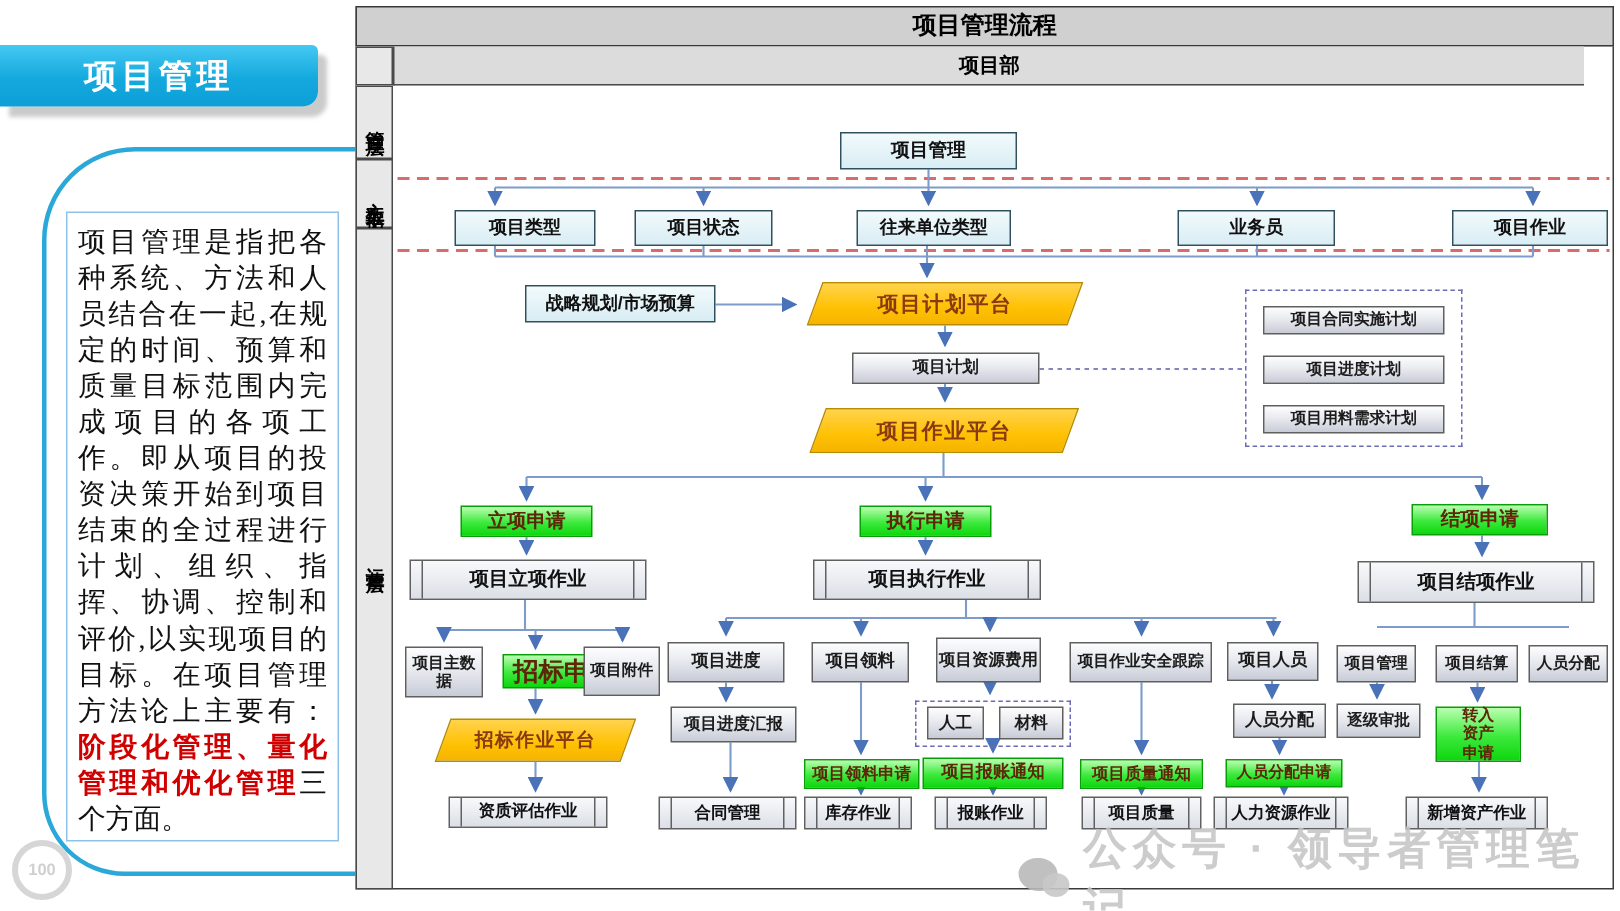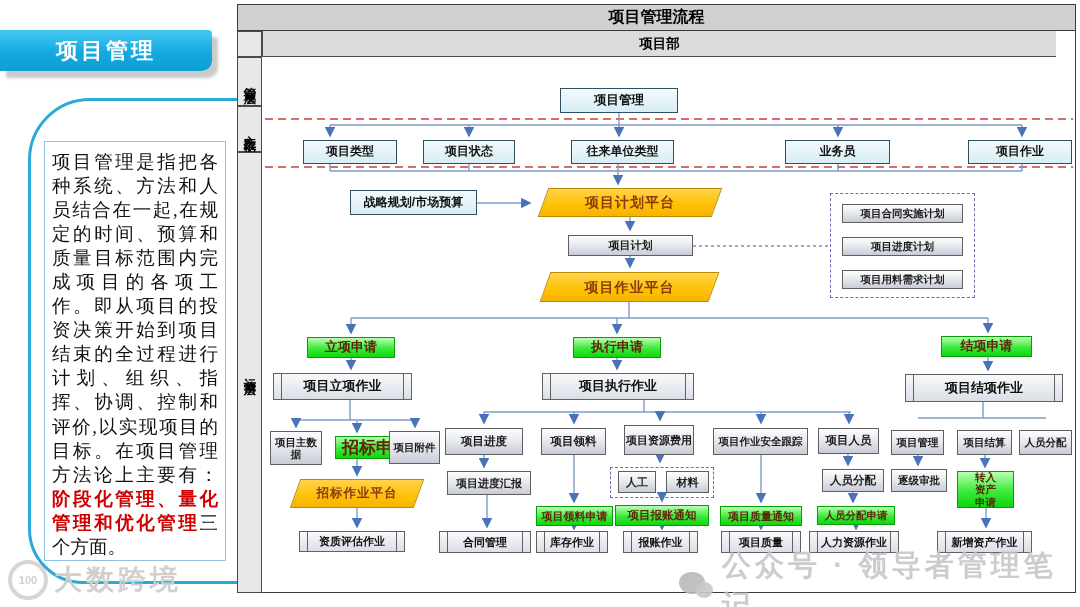--- a/index.html
+++ b/index.html
@@ -163,21 +163,21 @@
   </div>
 
 <div class="node dgroup" style="left:830px;top:193px;width:145px;height:105px"></div>
 <div class="node gray" style="left:842px;top:204px;width:121px;height:19px;font-size:10.5px">项目合同实施计划</div>
 <div class="node gray" style="left:842px;top:237px;width:121px;height:19px;font-size:10.5px">项目进度计划</div>
 <div class="node gray" style="left:842px;top:270px;width:121px;height:19px;font-size:10.5px">项目用料需求计划</div>
 
 <div class="node green" style="left:307px;top:337px;width:88px;height:21px;font-size:13px">立项申请</div>
 <div class="node green" style="left:573px;top:337px;width:88px;height:21px;font-size:13px">执行申请</div>
 <div class="node green" style="left:941px;top:336px;width:91px;height:21px;font-size:13px">结项申请</div>
-<div class="node sub" style="left:273px;top:373px;width:139px;height:27px;font-size:13px">项目立项作业</div>
+<div class="node sub" style="left:273px;top:373px;width:158px;height:27px;font-size:13px">项目立项作业</div>
 <div class="node sub" style="left:542px;top:373px;width:152px;height:27px;font-size:13px">项目执行作业</div>
 <div class="node sub" style="left:905px;top:374px;width:158px;height:28px;font-size:13px">项目结项作业</div>
 
 <div class="node gray" style="left:270px;top:431px;width:52px;height:34px;font-size:10.5px;padding:1px">项目主数据</div>
 <div class="node green" style="left:335px;top:436px;width:82px;height:23px;font-size:17px">招标申请</div>
 <div class="node gray" style="left:389px;top:431px;width:51px;height:33px;font-size:10.5px;padding:1px">项目附件</div>
 <div class="node para" style="left:286px;top:479px;width:142px;height:29px;font-size:12.5px">
     <span class="bg"></span>
     <span class="lbl">招标作业平台</span>
   </div>
@@ -208,18 +208,17 @@
 <div class="node sub" style="left:937px;top:531px;width:95px;height:22px;font-size:11px">新增资产作业</div>
 
 <div class="node gray" style="left:891px;top:430px;width:53px;height:25px;font-size:10.5px">项目管理</div>
 <div class="node gray" style="left:957px;top:430px;width:55px;height:25px;font-size:10.5px">项目结算</div>
 <div class="node gray" style="left:1019px;top:430px;width:53px;height:25px;font-size:10.5px">人员分配</div>
 <div class="node gray" style="left:891px;top:469px;width:56px;height:23px;font-size:10.5px">逐级审批</div>
 <div class="node green" style="left:957px;top:471px;width:57px;height:37px;font-size:10.5px;padding:17px">转入资产申请</div>
 
 <div class="wm-left">
   <span class="circ">100</span>
-  <span class="txt">大数跨境</span>
 </div>
 <div class="wm-bottom">
   <span class="bubble"></span>
   <span class="txt">公众号 · 领导者管理笔记</span>
 </div>
 
 </body></html>

